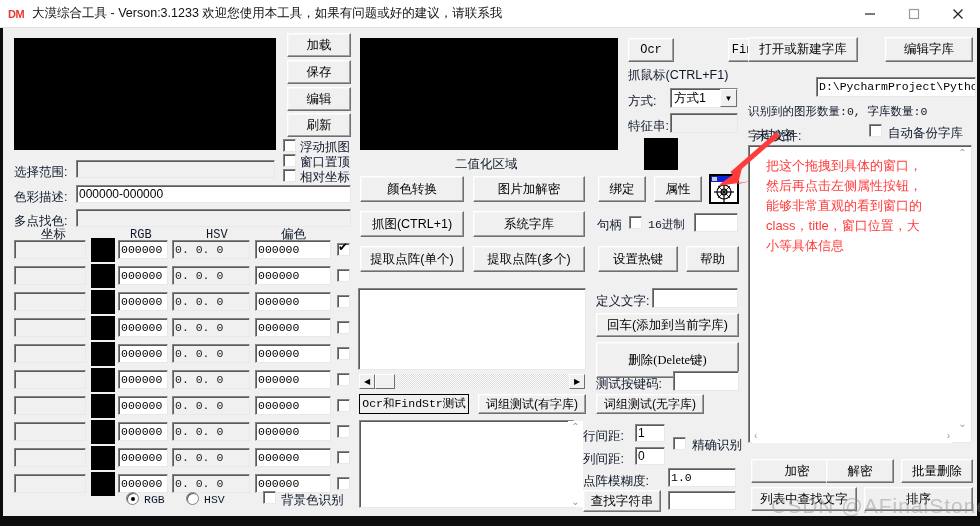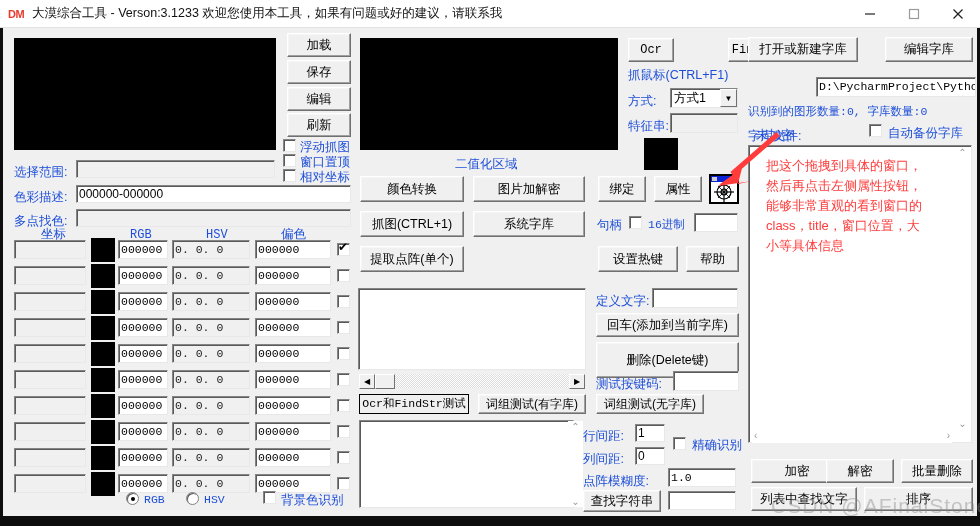--- a/index.html
+++ b/index.html
@@ -44,21 +44,21 @@
     position:absolute; background:#ffffff;
     border-top:1px solid #848484; border-left:1px solid #848484;
     border-right:1px solid #e8e8e8; border-bottom:1px solid #e8e8e8;
     box-shadow: inset 1px 1px 0 #5a5a5a;
     font-size:12px; padding:1px 2px; overflow:hidden; white-space:nowrap;
     display:flex; align-items:center; line-height:1;
   }
   .fld.mono { font-family:"Liberation Mono","DejaVu Sans Mono",monospace; font-size:11.5px; }
   .fld.ro { background:#f0f0f0; color:#222; }
 
-  .lbl { position:absolute; font-size:12.5px; color:#1d4ed8; white-space:nowrap; line-height:1; }
+  .lbl { position:absolute; font-size:12.5px; color:#0f172a; white-space:nowrap; line-height:1; }
   .lbl.mono { font-family:"Liberation Mono","DejaVu Sans Mono",monospace; font-size:11.5px; }
 
   .swatch { position:absolute; background:#000; }
 
   .chk { position:absolute; width:13px; height:13px; background:#fff;
     border-top:1px solid #848484; border-left:1px solid #848484;
     border-right:1px solid #e8e8e8; border-bottom:1px solid #e8e8e8;
     box-shadow: inset 1px 1px 0 #5a5a5a; }
   .chk.on::after { content:"✔"; position:absolute; left:0px; top:-3px; font-size:12px; color:#000; line-height:13px; }
 
@@ -289,20 +289,21 @@
   <div class="lbl" style="left:281px;top:494px;">背景色识别</div>
 
   <div class="panel-black" style="left:360px;top:38px;width:258px;height:112px;"></div>
   <div class="lbl" style="left:455px;top:158px;">二值化区域</div>
 
   <div class="btn" style="left:360px;top:176px;width:104px;height:26px;">颜色转换</div>
   <div class="btn" style="left:473px;top:176px;width:112px;height:26px;">图片加解密</div>
   <div class="btn" style="left:360px;top:211px;width:104px;height:26px;">抓图(CTRL+1)</div>
   <div class="btn" style="left:473px;top:211px;width:112px;height:26px;">系统字库</div>
   <div class="btn" style="left:360px;top:246px;width:104px;height:26px;">提取点阵(单个)</div>
+  <div class="btn" style="left:473px;top:246px;width:112px;height:26px;">提取点阵(多个)</div>
 
   <div class="listbox" style="left:358px;top:288px;width:228px;height:82px;"></div>
   <div class="sbar-h" style="left:358px;top:373px;width:228px;">
     <div class="sbtn">◀</div>
     <div class="sthumb"></div>
     <div class="sbtn" style="margin-left:auto;">▶</div>
   </div>
 
   <div class="btn focus mono" style="left:359px;top:394px;width:110px;height:20px;font-size:11.5px;">Ocr和FindStr测试</div>
   <div class="btn" style="left:478px;top:394px;width:108px;height:20px;font-size:12px;">词组测试(有字库)</div>
@@ -363,21 +364,21 @@
   <div class="chk" style="left:629px;top:216px;"></div>
   <div class="lbl mono" style="left:648px;top:219px;">16进制</div>
   <div class="fld" style="left:694px;top:213px;width:44px;height:19px;"></div>
 
   <div class="btn" style="left:598px;top:246px;width:80px;height:26px;">设置热键</div>
   <div class="btn" style="left:686px;top:246px;width:53px;height:26px;">帮助</div>
 
   <div class="lbl" style="left:596px;top:295px;">定义文字:</div>
   <div class="fld" style="left:652px;top:288px;width:86px;height:20px;"></div>
   <div class="btn" style="left:596px;top:313px;width:143px;height:24px;">回车(添加到当前字库)</div>
-  <div class="btn" style="left:596px;top:342px;width:143px;height:36px;">删除(Delete键)</div>
+  <div class="btn" style="left:596px;top:342px;width:143px;height:36px;font-family:Liberation Serif, serif;">删除(Delete键)</div>
 
   <div class="lbl" style="left:596px;top:378px;">测试按键码:</div>
   <div class="fld" style="left:673px;top:371px;width:66px;height:20px;"></div>
 
   <div class="btn" style="left:748px;top:37px;width:110px;height:25px;">打开或新建字库</div>
   <div class="btn" style="left:885px;top:37px;width:88px;height:25px;">编辑字库</div>
 
   <div class="lbl" style="left:748px;top:84px;margin-top:46px;">字库文件:</div>
   <div class="fld mono" style="left:816px;top:77px;width:160px;height:20px;">D:\PycharmProject\PythonMo</div>
 

